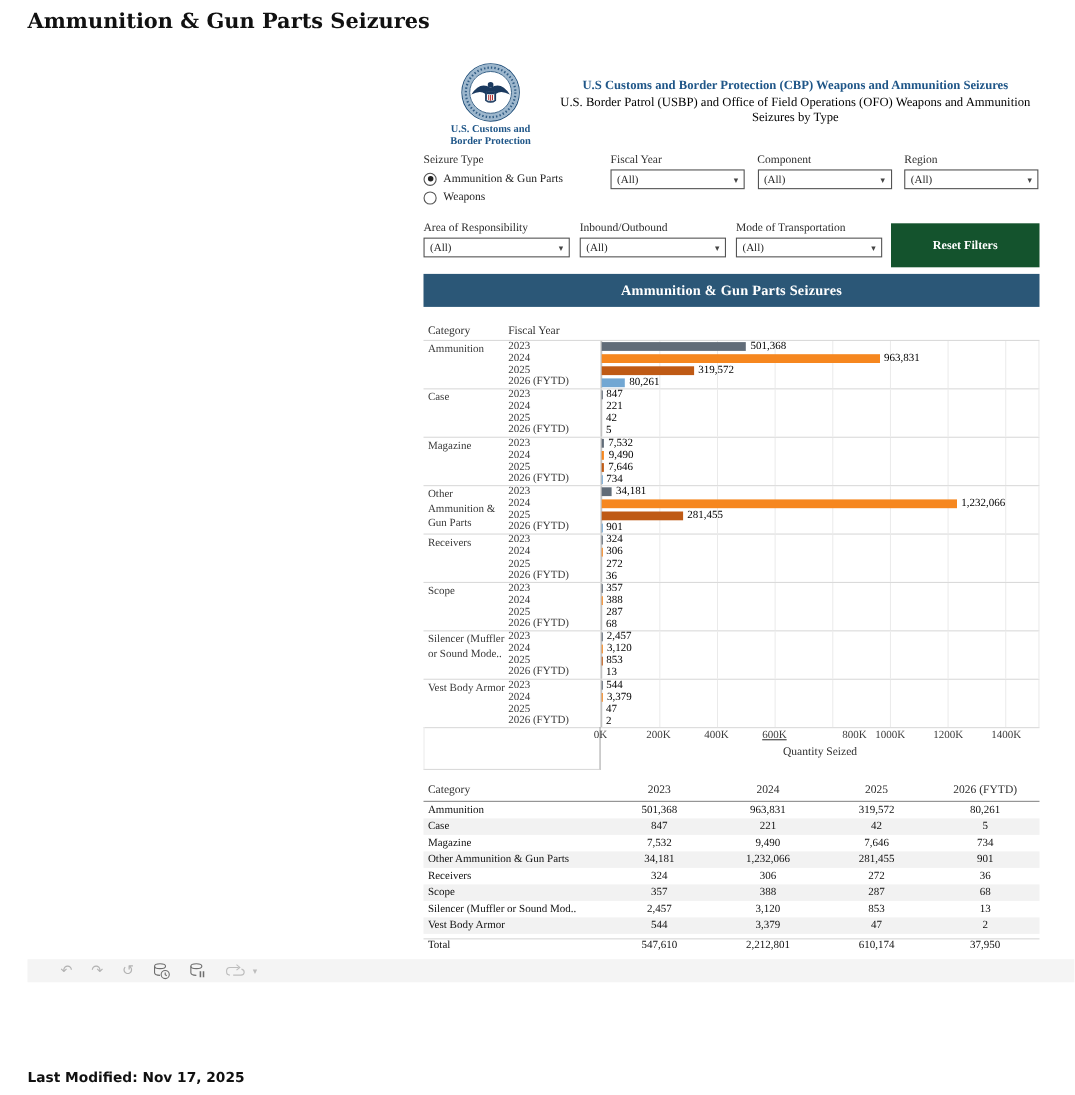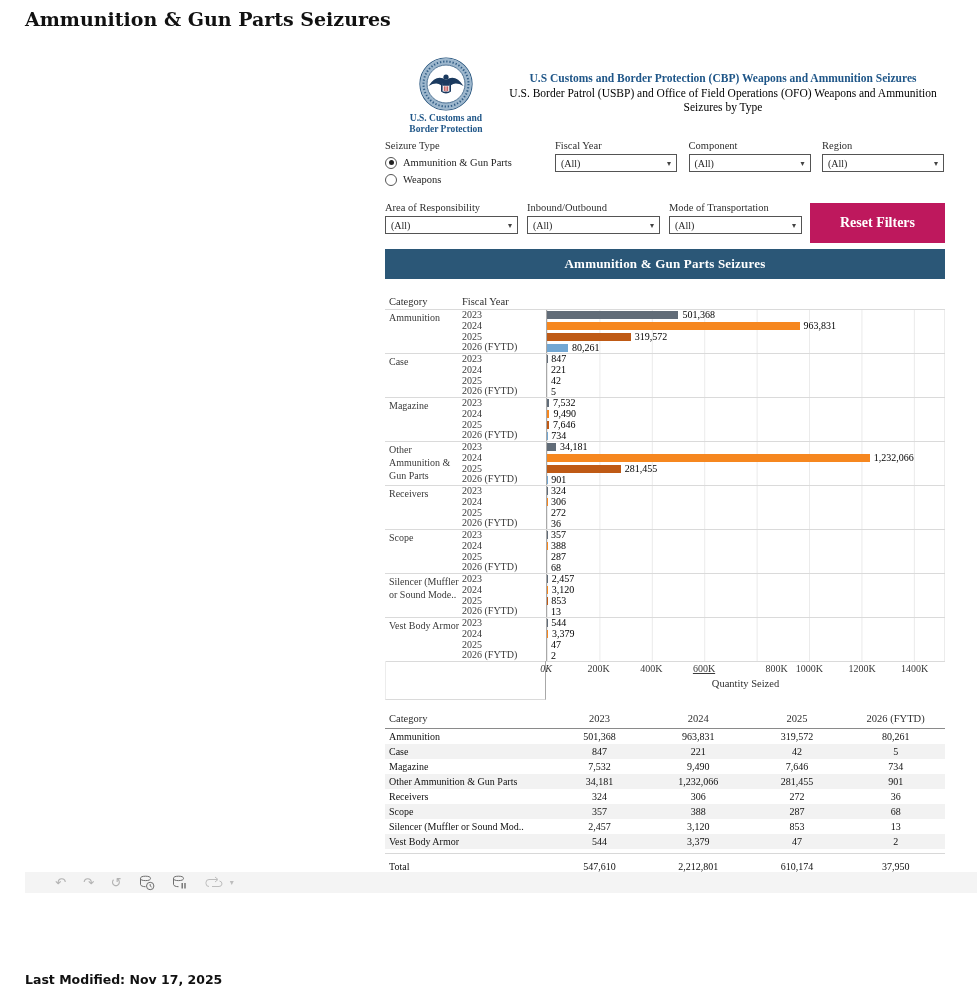--- a/index.html
+++ b/index.html
@@ -29,22 +29,22 @@
   .radio.checked::after{content:"";position:absolute;left:2.5px;top:2.5px;width:5px;height:5px;border-radius:50%;background:#222;}
   .radio-label{font-size:10.5px;color:#1d1d1d;}
   .f-row1{position:absolute;left:170px;top:85px;display:flex;gap:11.5px;}
   .f-row2{position:absolute;left:0;top:147px;display:flex;gap:9px;}
   .f-row1 .filter-group{width:122px;}
   .f-row2 .filter-group{width:133px;}
   .dd{height:18px;border:1px solid #545454;background:#fff;display:flex;align-items:center;
       padding:0 5px;box-sizing:border-box;cursor:pointer;}
   .dd-value{font-size:10px;color:#1d1d1d;}
   .dd-caret{margin-left:auto;font-size:8px;color:#444;font-family:"DejaVu Sans",sans-serif;}
-  .reset-btn{position:absolute;left:425px;top:148px;width:135px;height:40px;background:#be185d;
-             color:#fff;font-weight:700;font-size:14px;display:flex;align-items:center;
+  .reset-btn{position:absolute;left:425px;top:148px;width:135px;height:40px;background:#14532d;
+             color:#fff;font-weight:700;font-size:11px;display:flex;align-items:center;
              justify-content:center;cursor:pointer;}
   
   .banner{position:absolute;left:0;top:194px;width:560px;height:30px;background:#2b5777;color:#fff;
           display:flex;align-items:center;justify-content:center;font-size:13px;font-weight:600;letter-spacing:.2px;}
   
   .chart{position:absolute;left:0;top:240px;width:560px;height:405px;}
   .chart-colheads span{position:absolute;top:1px;font-size:10.5px;color:#2f2f2f;}
   .ch-cat{left:4px;} .ch-fy{left:77px;}
   .chart-groups{position:absolute;left:0;top:14px;width:560px;border-top:1px solid #dadada;}
   .group{display:flex;height:43px;border-bottom:1px solid #dadada;}
@@ -61,21 +61,21 @@
   .axis-plot{position:absolute;left:161px;top:366px;width:399px;height:39px;}
   .x-tick{position:absolute;top:2px;transform:translateX(-50%);font-size:10px;color:#3a3a3a;white-space:nowrap;}
   .x-label{position:absolute;left:0;right:0;top:17px;text-align:center;font-size:10.5px;color:#2f2f2f;}
   
   .table{position:absolute;left:0;top:653px;width:560px;}
   .t-head{display:flex;height:20px;align-items:center;border-bottom:1px solid #8a8a8a;font-size:10.5px;color:#2f2f2f;}
   .t-c0{width:165px;box-sizing:border-box;padding-left:4px;text-align:left;white-space:nowrap;overflow:hidden;}
   .t-cn{width:98.75px;text-align:center;}
   .t-row{display:flex;height:15px;align-items:center;font-size:10px;color:#111;}
   .table-body .t-row:nth-child(even){background:#f2f2f2;}
-  .t-total{display:flex;height:18px;align-items:flex-end;font-size:10px;color:#111;margin-top:4px;border-top:1px solid #d8d8d8;}
+  .t-total{display:flex;height:18px;align-items:flex-start;font-size:10px;color:#111;margin-top:4px;border-top:1px solid #d8d8d8;}
   
   .toolbar{position:absolute;left:25px;top:872px;width:952px;height:21px;background:#f4f4f4;
            display:flex;align-items:center;gap:17px;padding-left:30px;box-sizing:border-box;}
   .tb-glyph{font-family:"DejaVu Sans",sans-serif;font-size:13px;line-height:1;color:#b3b3b3;cursor:pointer;}
   .tb-svg{display:block;cursor:pointer;}
   .tb-caret{font-family:"DejaVu Sans",sans-serif;font-size:8px;color:#bdbdbd;margin-left:-10px;cursor:pointer;}
 </style>
 </head>
 <body>
 
@@ -392,21 +392,21 @@
               <div class="bar-row">
                 <span class="bar" style="width: 0.000132%; background-color: rgb(114, 167, 211);"></span>
                 <span class="bar-label">2</span>
               </div>
             </div>
           </div>
         </div>
       <div class="axis-left-box"></div>
       <div class="axis-plot">
         <div id="x-ticks">
-            <span class="x-tick" style="left: 0%; font-style: italic;">0K</span>
+            <span class="x-tick" style="left: 0%;">0K</span>
             <span class="x-tick" style="left: 13.2013%;">200K</span>
             <span class="x-tick" style="left: 26.4026%;">400K</span>
             <span class="x-tick" style="left: 39.604%; text-decoration: underline;">600K</span>
             <span class="x-tick" style="left: 52.8053%; padding-left: 40px;">800K</span>
             <span class="x-tick" style="left: 66.0066%;">1000K</span>
             <span class="x-tick" style="left: 79.2079%; text-align: right;">1200K</span>
             <span class="x-tick" style="left: 92.4092%;">1400K</span>
           </div>
         <div class="x-label">Quantity Seized</div>
       </div>

